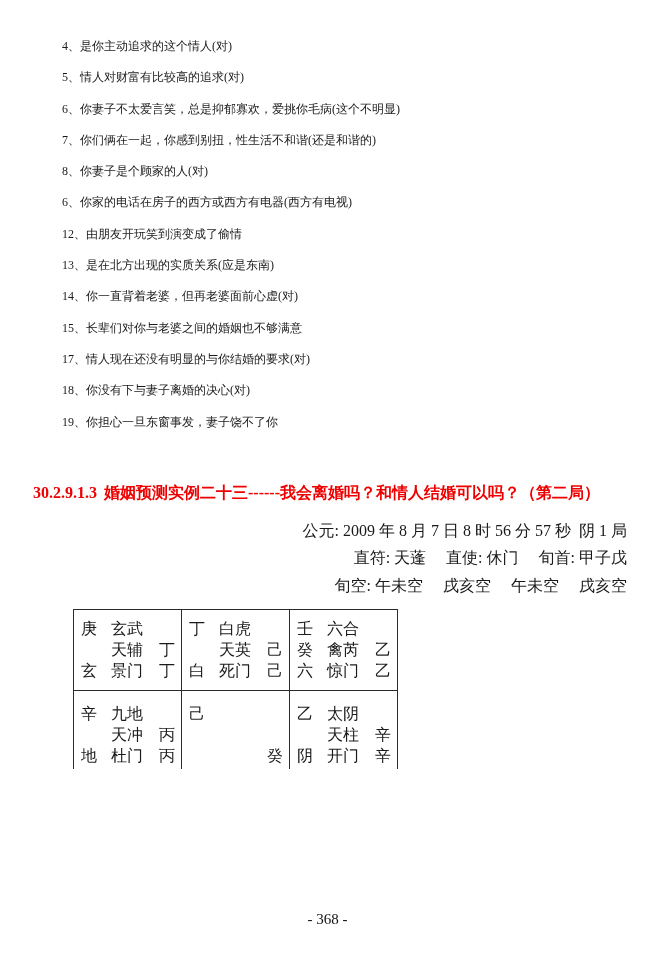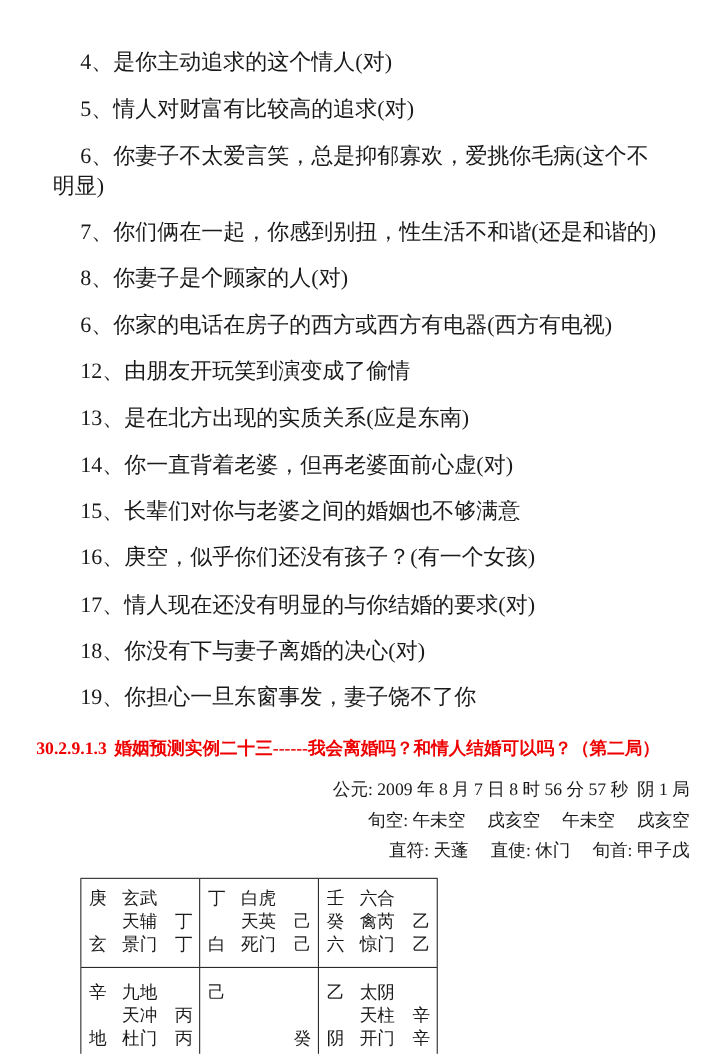--- a/index.html
+++ b/index.html
@@ -14,30 +14,30 @@
     position: relative;
     width: 655px; height: 962px;
     overflow: hidden;
     background: #ffffff;
   }
   .content { padding: 29px 28px 0 33px; }
 
   
   .list { width: 586px; }
   .list p {
-    margin: 15px;
-    font-size: 20px;
+    margin: 4px;
+    font-size: 12px;
     line-height: 27.3px;
     text-indent: 25px;
     white-space: pre-wrap;
   }
 
   
   .heading {
-    margin: 21px 0 0 0;
+    margin: 45px 0 0 0;
     font-size: 16px;
     font-weight: bold;
     color: #ee0000;
     white-space: nowrap;
     line-height: 24px;
   }
   .heading .sep { display: inline-block; width: 7px; }
 
   
   .info-block { margin-top: 12px; }
@@ -91,32 +91,31 @@
       <p>4、是你主动追求的这个情人(对)</p>
       <p>5、情人对财富有比较高的追求(对)</p>
       <p>6、你妻子不太爱言笑，总是抑郁寡欢，爱挑你毛病(这个不明显)</p>
       <p>7、你们俩在一起，你感到别扭，性生活不和谐(还是和谐的)</p>
       <p>8、你妻子是个顾家的人(对)</p>
       <p>6、你家的电话在房子的西方或西方有电器(西方有电视)</p>
       <p>12、由朋友开玩笑到演变成了偷情</p>
       <p>13、是在北方出现的实质关系(应是东南)</p>
       <p>14、你一直背着老婆，但再老婆面前心虚(对)</p>
       <p>15、长辈们对你与老婆之间的婚姻也不够满意</p>
-      <p>16、庚空，似乎你们还没有孩子？(有一个女孩)</p>
       <p>17、情人现在还没有明显的与你结婚的要求(对)</p>
       <p>18、你没有下与妻子离婚的决心(对)</p>
       <p>19、你担心一旦东窗事发，妻子饶不了你</p>
     </div>
 
     <h3 class="heading"><span>30.2.9.1.3</span><span class="sep"></span><span>婚姻预测实例二十三------我会离婚吗？和情人结婚可以吗？（第二局）</span></h3>
 
     <div class="info-block">
       <p>公元: 2009 年 8 月 7 日 8 时 56 分 57 秒  阴 1 局</p>
+      <p>直符: 天蓬　 直使: 休门　 旬首: 甲子戊</p>
       <p>旬空: 午未空　 戌亥空　 午未空　 戌亥空</p>
-      <p>直符: 天蓬　 直使: 休门　 旬首: 甲子戊</p>
     </div>
 
     <div class="qimen">
       <div class="q-row r1">
         <div class="q-cell">
           <div class="q-line">
               <span class="qa">庚</span>
               <span class="qb">玄武</span>
               <span class="qc"></span>
             </div>
@@ -216,13 +215,14 @@
               <span class="qa">阴</span>
               <span class="qb">开门</span>
               <span class="qc">辛</span>
             </div>
         </div>
       </div>
     </div>
 
   </div>
 
+  <div class="page-number">- 368 -</div>
 </div>
 
 </body></html>

